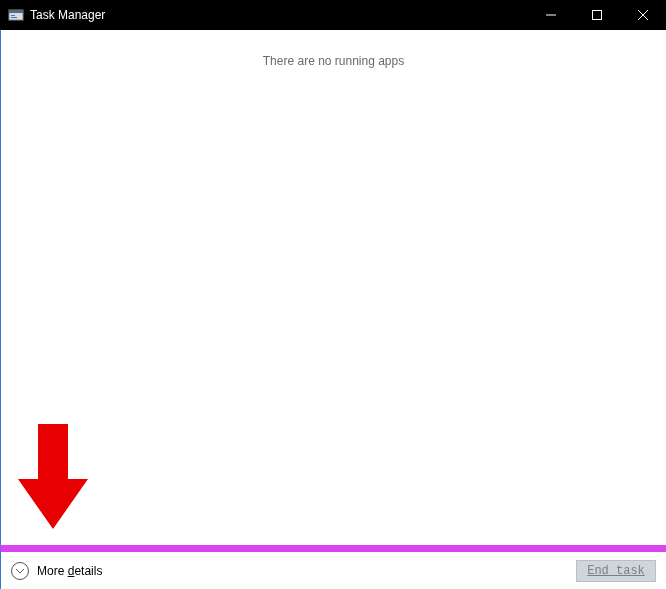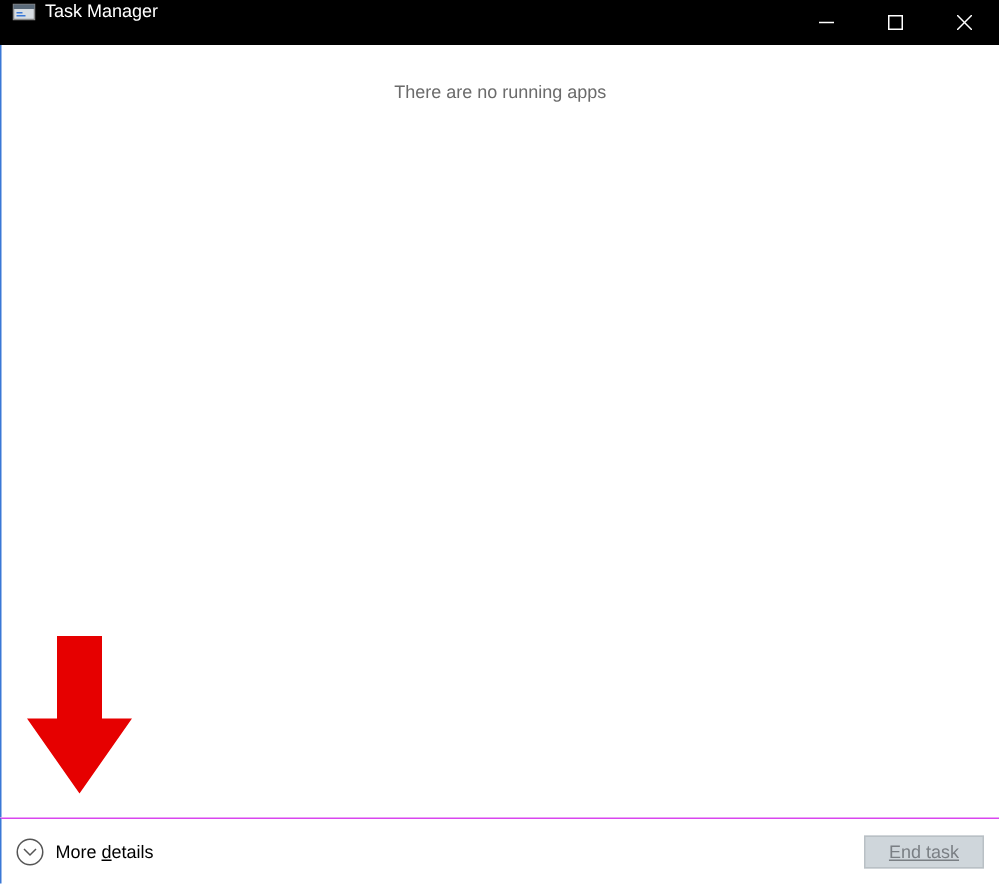--- a/index.html
+++ b/index.html
@@ -9,21 +9,21 @@
   font-family: "Segoe UI", Tahoma, sans-serif;
   font-size: 12px;
   background: #fff;
   overflow: hidden;
   position: relative;
 }
 .titlebar {
   height: 30px;
   background: #000;
   display: flex;
-  align-items: flex-start;
+  align-items: center;
   color: #fff;
   position: relative;
 }
 .titlebar .icon {
   width: 16px;
   height: 16px;
   margin-left: 8px;
   margin-right: 6px;
   display: flex;
   align-items: center;
@@ -62,21 +62,21 @@
   color: #6b6b6b;
   font-size: 12px;
   padding-top: 24px;
 }
 .footer {
   position: absolute;
   left: 0;
   right: 0;
   bottom: 0;
   height: 44px;
-  border-top: 1px solid #d946ef;
+  border-top: 7px solid #d946ef;
   border-left: 1px solid #3a78d6;
   display: flex;
   align-items: center;
   padding: 0 10px;
   background: #fff;
 }
 .more-details {
   display: flex;
   align-items: center;
   gap: 8px;
@@ -103,20 +103,21 @@
   min-width: 80px;
   height: 22px;
   background: #cfd6db;
   border: 1px solid #b9c0c5;
   color: #7a7f84;
   font-size: 12px;
   text-align: center;
   line-height: 20px;
   text-decoration: underline;
   padding: 0 10px;
+  font-family: Liberation Mono, monospace;
 }
 .annotation-arrow {
   position: absolute;
   left: 18px;
   bottom: 52px;
   pointer-events: none;
 }
 </style>
 </head>
 <body>

